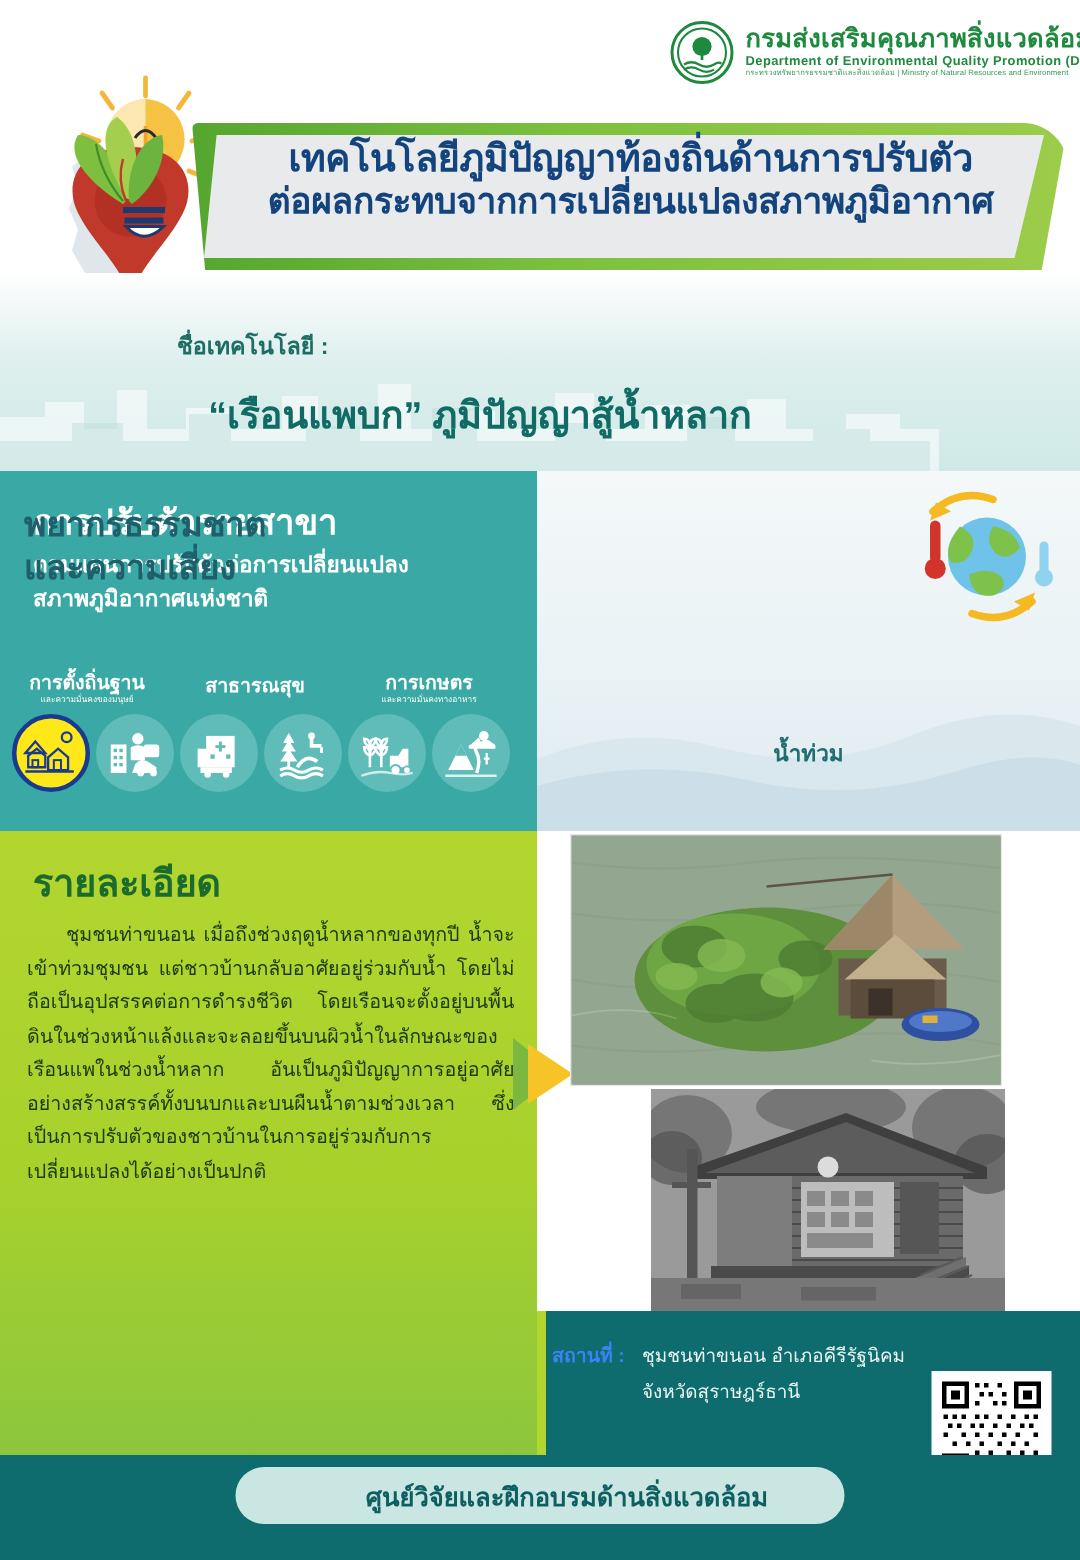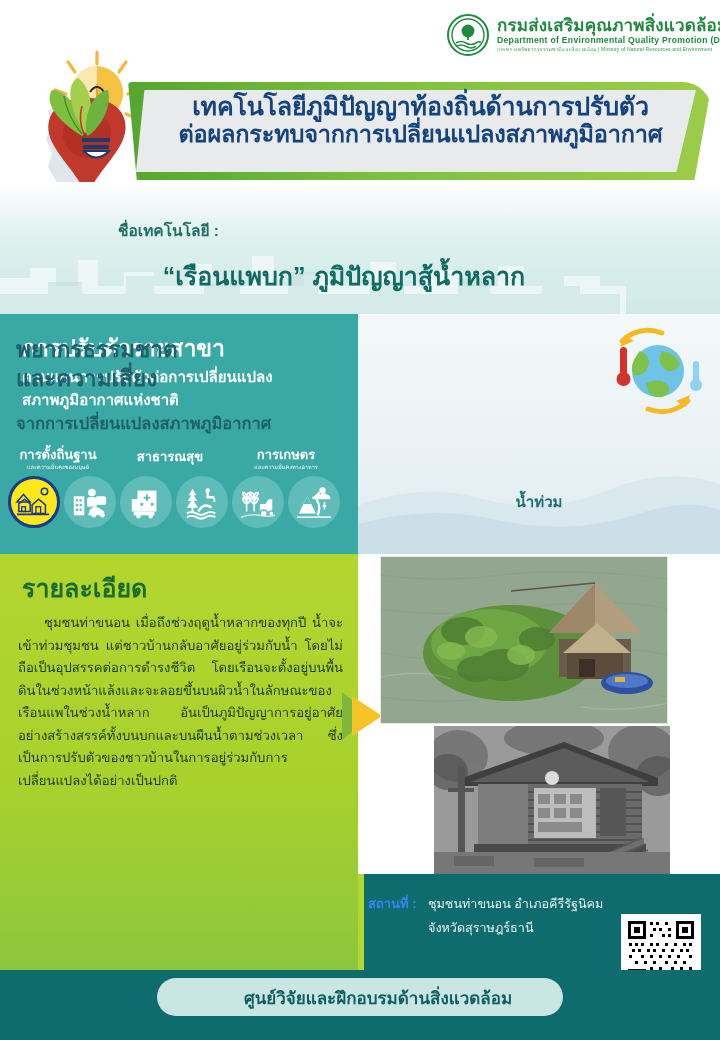--- a/index.html
+++ b/index.html
@@ -34,21 +34,21 @@
   
   .th-map { position: absolute; left: 18px; top: 95px; width: 128px; height: 150px; opacity: .85; }
   .bulb-pin { position: absolute; left: 22px; top: 50px; width: 130px; height: 160px; }
 
   
   .techband { position: absolute; left: 0; top: 182px; width: 720px; height: 132px;
               background: linear-gradient(180deg,#ffffff 0%, #dff0ee 42%, #cfe9e7 100%); overflow:hidden;}
   .skyline { position: absolute; left: 0; bottom: 0; width: 720px; height: 90px; }
   .tech-label { position: absolute; left: 118px; top: 218px; font-size: 15.5px; font-weight: bold; color: #1f6e66; }
   .tech-name { position: absolute; left: 0; top: 256px; width: 640px; text-align: center;
-               font-size: 25px; font-weight: bold; color: #0f6b63; margin-left: 24px; }
+               font-size: 25px; font-weight: bold; color: #0f6b63; }
 
   
   .left-teal { position: absolute; left: 0; top: 314px; width: 358px; height: 240px; background: #3aa8a4; }
   .lt-h1 { position: absolute; left: 22px; top: 330px; font-size: 23px; font-weight: bold; color: #ffffff; }
   .lt-sub { position: absolute; left: 22px; top: 366px; width: 320px; font-size: 15px; font-weight: bold;
             color: #ffffff; line-height: 1.5; }
 
   .sector-block { position: absolute; left: 0; top: 448px; width: 358px; height: 106px; }
   .sector-toplabels { position: absolute; left: 0; top: 0; width: 358px; height: 30px; }
   .slab { position: absolute; text-align: center; color: #ffffff; }
@@ -288,21 +288,20 @@
   <div class="right-panel">
     <svg class="mountains" viewBox="0 0 362 110" preserveAspectRatio="none">
       <path d="M0 110 V62 Q60 38 120 54 Q190 72 250 46 Q310 22 362 40 V110 Z" fill="#d6e6ec" opacity=".75"></path>
       <path d="M0 110 V80 Q70 60 140 76 Q210 92 280 70 Q330 54 362 66 V110 Z" fill="#c6dce6" opacity=".7"></path>
     </svg>
   </div>
   <div class="rp-h1">
     <span>พยากรธรรมชาต</span><br>
     <span>และความเสี่ยง</span>
   </div>
-  <div class="rp-sub">จากการเปลี่ยนแปลงสภาพภูมิอากาศ</div>
   <svg class="rp-globe" viewBox="0 0 110 95">
     <path d="M22 16 q18 -16 40 -8" stroke="#f5b921" stroke-width="5" fill="none" stroke-linecap="round"></path>
     <path d="M20 22 l4 -12 l10 6 z" fill="#f5b921"></path>
     <path d="M88 76 q-18 16 -40 8" stroke="#f5b921" stroke-width="5" fill="none" stroke-linecap="round"></path>
     <path d="M90 70 l-4 12 l-10 -6 z" fill="#f5b921"></path>
     <circle cx="58" cy="46" r="26" fill="#6fc3e8"></circle>
     <path d="M40 26 q12 6 8 16 q-4 10 -14 8 q-6 -10 6 -24 z" fill="#7fc24b"></path>
     <path d="M62 26 q14 2 18 14 q-8 10 -16 4 q-8 -8 -2 -18 z" fill="#7fc24b"></path>
     <path d="M46 58 q14 -6 22 2 q4 8 -6 12 q-14 2 -16 -14 z" fill="#7fc24b"></path>
     <g>

